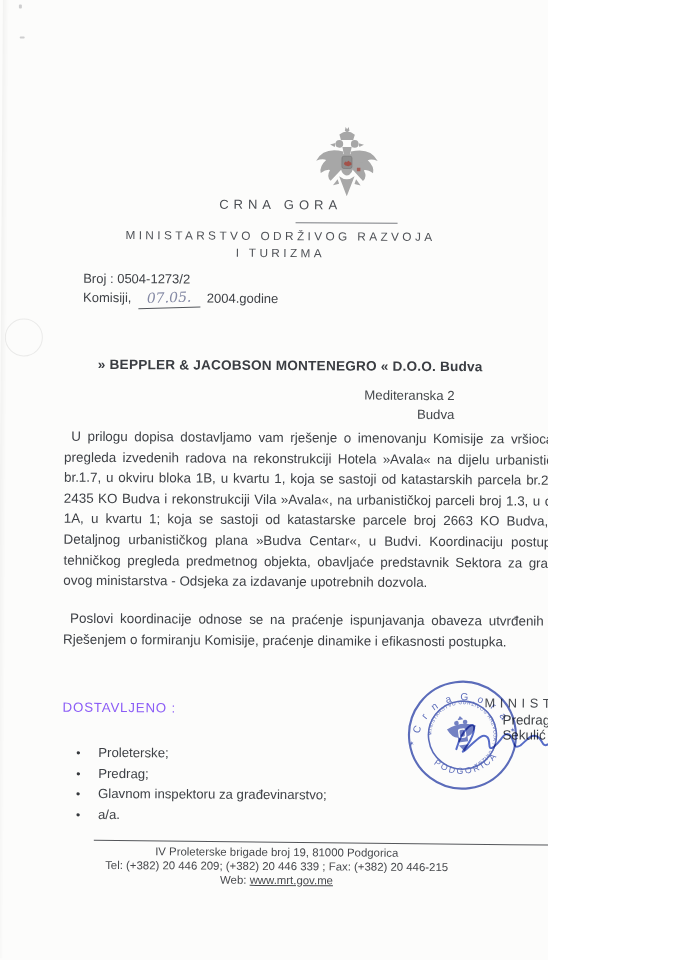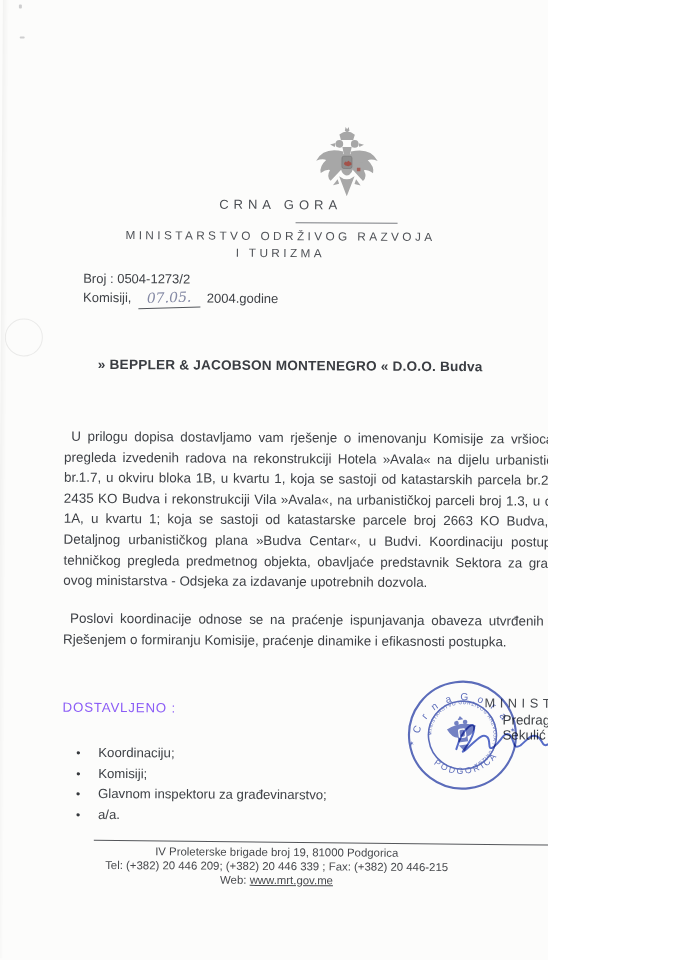--- a/index.html
+++ b/index.html
@@ -100,28 +100,32 @@
     <div class="abs meta">
       <div>Broj : 0504-1273/2</div>
       <div>
         <span>Komisiji,</span>
         <span class="hand-date">07.05.</span>
         <span>2004.godine</span>
       </div>
     </div>
 
     <div class="abs centered recipient-name">» BEPPLER &amp; JACOBSON MONTENEGRO «  D.O.O. Budva</div>
+    <div class="abs recipient-address">
+      <div>Mediteranska 2</div>
+      <div>Budva</div>
+    </div>
 
     <div class="abs para para1">U prilogu dopisa dostavljamo vam rješenje o imenovanju Komisije za vršioca tehničkog pregleda izvedenih radova na rekonstrukciji Hotela »Avala« na dijelu urbanističke parcele br.1.7, u okviru bloka 1B, u kvartu 1, koja se sastoji od katastarskih parcela br.2664, 2434 i 2435  KO Budva i rekonstrukciji Vila »Avala«, na urbanističkoj parceli broj 1.3, u okviru bloka 1A, u kvartu 1; koja se sastoji od katastarske parcele broj 2663 KO Budva, u zahvatu Detaljnog urbanističkog plana »Budva Centar«, u Budvi. Koordinaciju postupka vršenja tehničkog pregleda predmetnog objekta, obavljaće predstavnik Sektora za građevinarstvo ovog ministarstva - Odsjeka za izdavanje upotrebnih dozvola.</div>
     <div class="abs para para2">Poslovi koordinacije odnose se na praćenje ispunjavanja obaveza utvrđenih navedenim Rješenjem o formiranju Komisije, praćenje dinamike i efikasnosti postupka.</div>
 
     <div class="abs dist-title">DOSTAVLJENO :</div>
     <ul class="abs dist-list">
-      <li><span class="bullet">•</span><span>Koordinaciju;</span></li>
-      <li><span class="bullet">•</span><span>Komisiji;</span></li>
+      <li><span class="bullet">•</span><span>Proleterske;</span></li>
+      <li><span class="bullet">•</span><span>Predrag;</span></li>
       <li><span class="bullet">•</span><span>Glavnom inspektoru za građevinarstvo;</span></li>
       <li><span class="bullet">•</span><span>a/a.</span></li>
     </ul>
 
     <div class="abs minister-title">MINISTAR</div>
     <div class="abs minister-name">Predrag Sekulić</div>
 
     <svg class="abs stamp" viewBox="0 0 140 140">
       <defs>
         <path id="arcTop" d="M22 82 A 48 48 0 0 1 118 82"></path>

